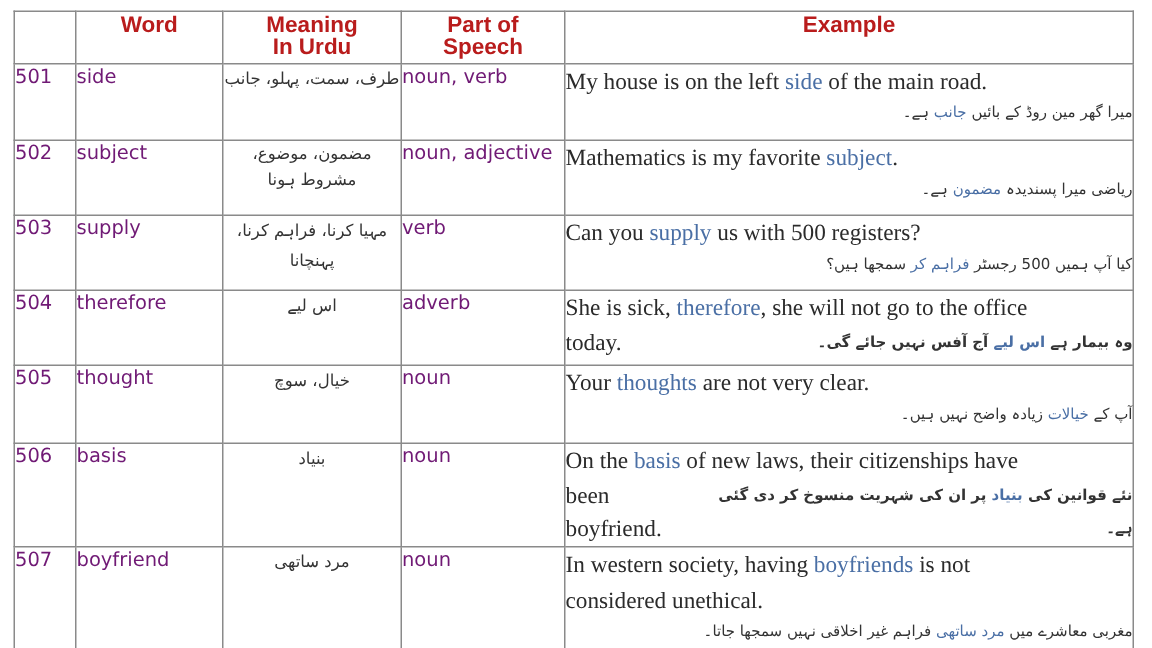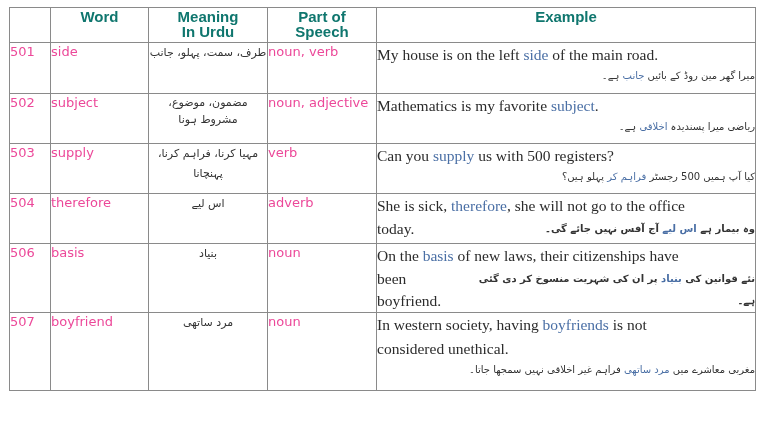--- a/index.html
+++ b/index.html
@@ -16,30 +16,30 @@
     vertical-align:top;
     padding:0;
     overflow:hidden;
   }
   th {
     font-family:"Liberation Sans", sans-serif;
     font-weight:bold;
     font-size:15px;
     line-height:15px;
     text-align:center;
-    color:#0f766e;
+    color:#b91c1c;
     height:34px;
   }
   th .h { display:block; padding-top:1px; }
   td.num, td.word, td.pos {
     font-family:"DejaVu Sans", sans-serif;
     font-size:13px;
     line-height:18px;
     padding:2px 5px 0 5px;
-    color:#ec4899;
+    color:#701a75;
   }
   td.num { padding-left:6px; }
   td.urdu {
     font-family:"DejaVu Sans", sans-serif;
     font-size:11px;
     line-height:20px;
     text-align:center;
     direction:rtl;
     padding:4px 4px 0 4px;
     color:#333;
@@ -111,49 +111,59 @@
       </td>
     </tr>
 
     <tr style="height:50px">
       <td class="num">502</td>
       <td class="word">subject</td>
       <td class="urdu" style="line-height:17px">مضمون، موضوع، مشروط ہونا</td>
       <td class="pos">noun, adjective</td>
       <td class="ex">
         <span class="en"><span>Mathematics is my favorite </span><span class="hl">subject</span><span>.</span></span>
-        <span class="ur"><span>ریاضی میرا پسندیدہ </span><span class="hl">اخلاقی</span><span> ہے۔</span></span>
+        <span class="ur"><span>ریاضی میرا پسندیدہ </span><span class="hl">مضمون</span><span> ہے۔</span></span>
       </td>
     </tr>
 
     <tr style="height:50px">
       <td class="num">503</td>
       <td class="word">supply</td>
       <td class="urdu">مہیا کرنا، فراہم کرنا، پہنچانا</td>
       <td class="pos">verb</td>
       <td class="ex">
         <span class="en"><span>Can you </span><span class="hl">supply</span><span> us with 500 registers?</span></span>
-        <span class="ur"><span>کیا آپ ہمیں 500 رجسٹر </span><span class="hl">فراہم کر</span><span> پہلو ہیں؟</span></span>
+        <span class="ur"><span>کیا آپ ہمیں 500 رجسٹر </span><span class="hl">فراہم کر</span><span> سمجھا ہیں؟</span></span>
       </td>
     </tr>
 
     <tr style="height:50px">
       <td class="num">504</td>
       <td class="word">therefore</td>
       <td class="urdu">اس لیے</td>
       <td class="pos">adverb</td>
       <td class="ex">
         <span class="en"><span>She is sick, </span><span class="hl">therefore</span><span>, she will not go to the office</span></span>
         <span class="ex-inline">
           <span style="line-height:22px">today.</span>
           <span class="ur"><span>وہ بیمار ہے </span><span class="hl">اس لیے</span><span> آج آفس نہیں جائے گی۔</span></span>
         </span>
       </td>
     </tr>
 
+    <tr style="height:52px">
+      <td class="num">505</td>
+      <td class="word">thought</td>
+      <td class="urdu">خیال، سوچ</td>
+      <td class="pos">noun</td>
+      <td class="ex">
+        <span class="en"><span>Your </span><span class="hl">thoughts</span><span> are not very clear.</span></span>
+        <span class="ur"><span>آپ کے </span><span class="hl">خیالات</span><span> زیادہ واضح نہیں ہیں۔</span></span>
+      </td>
+    </tr>
 
     <tr style="height:50px">
       <td class="num">506</td>
       <td class="word">basis</td>
       <td class="urdu">بنیاد</td>
       <td class="pos">noun</td>
       <td class="ex">
         <span class="en"><span>On the </span><span class="hl">basis</span><span> of new laws, their citizenships have</span></span>
         <span class="ex-inline">
           <span style="line-height:22px">been boyfriend.</span>

